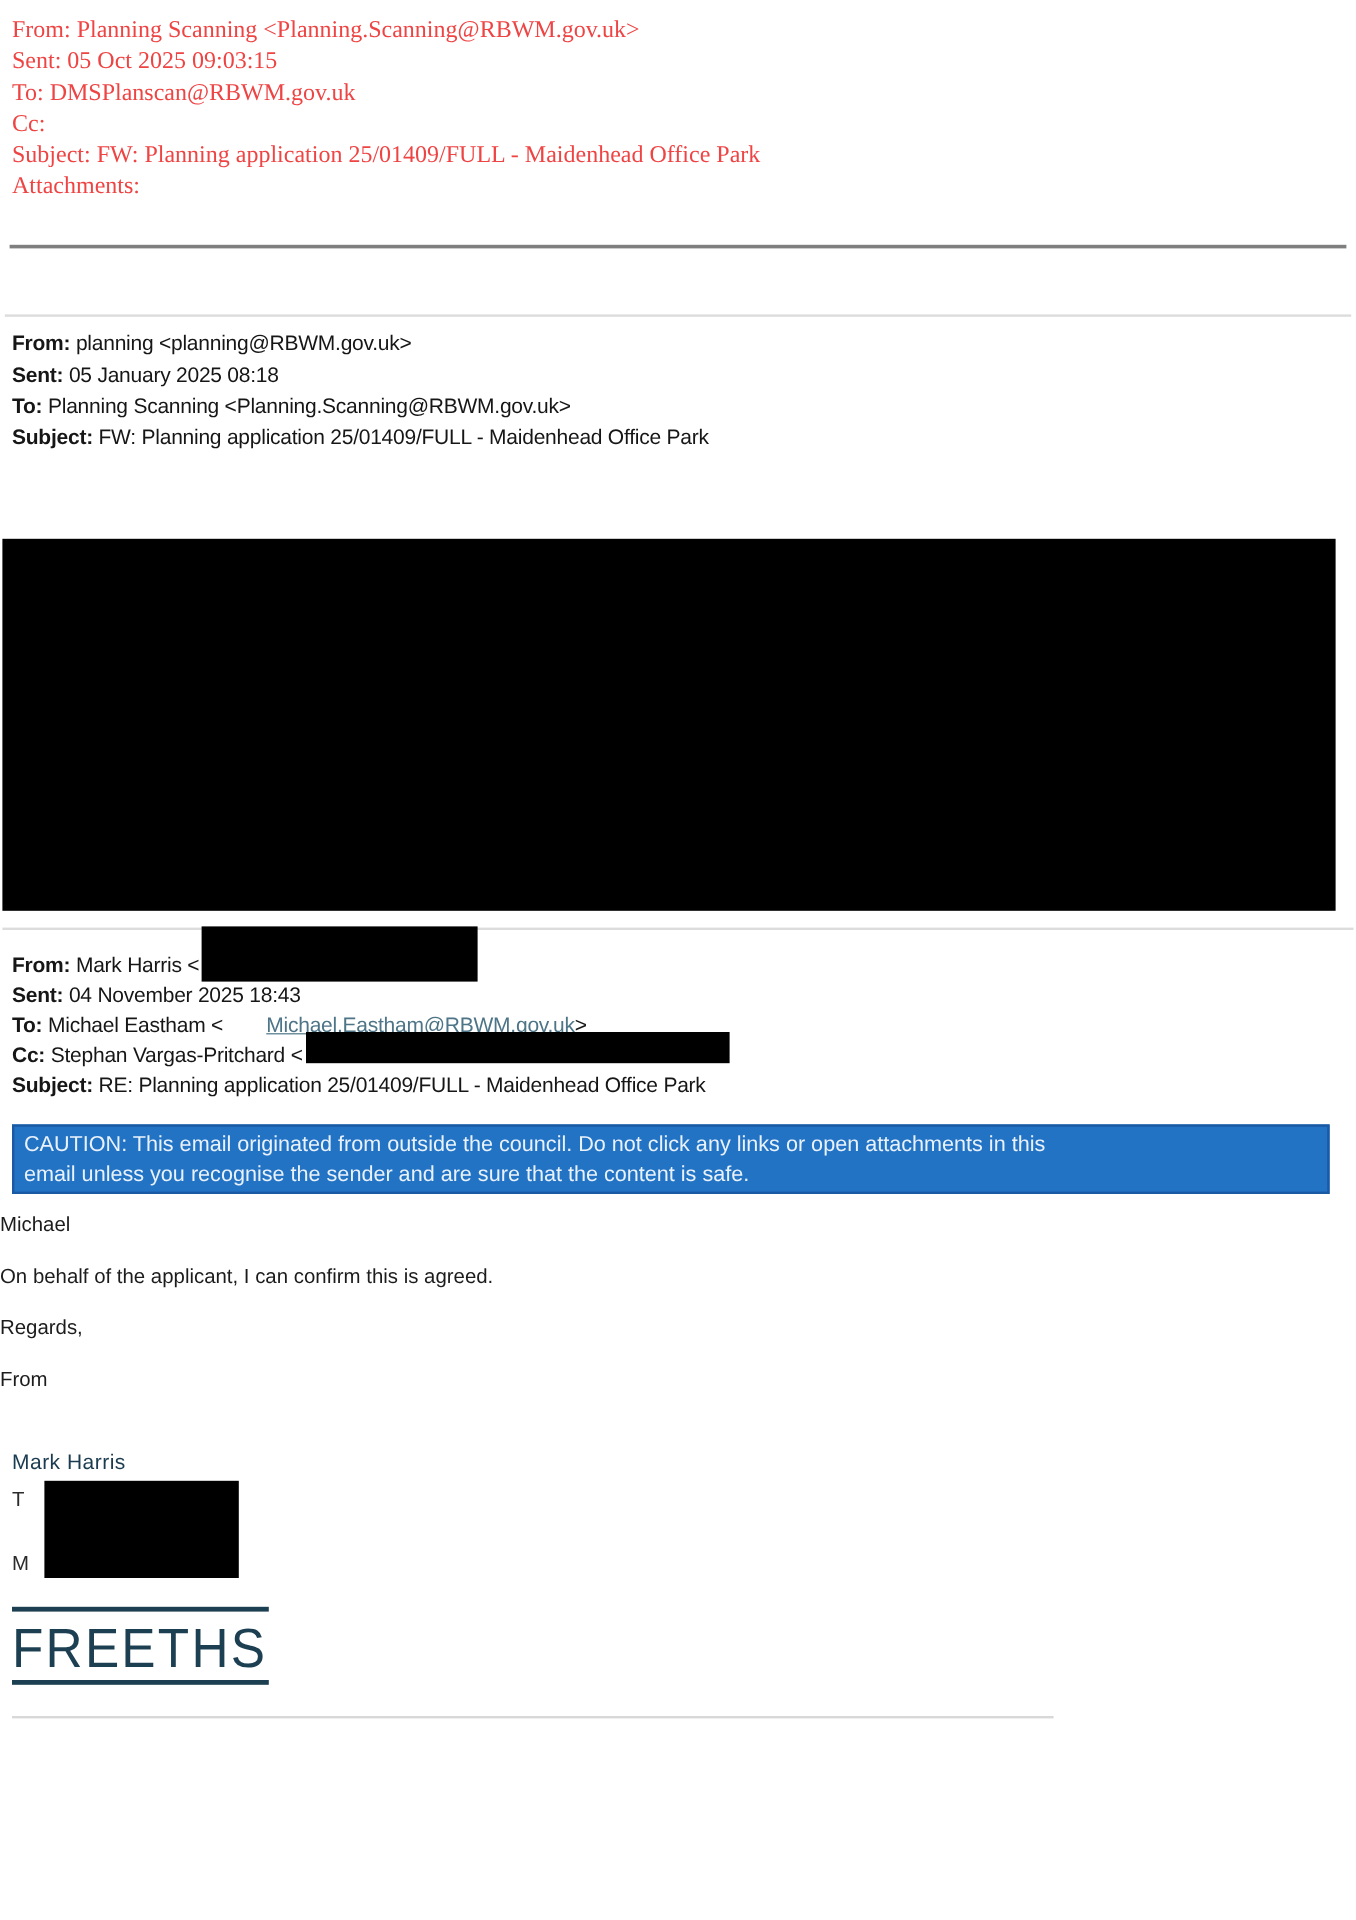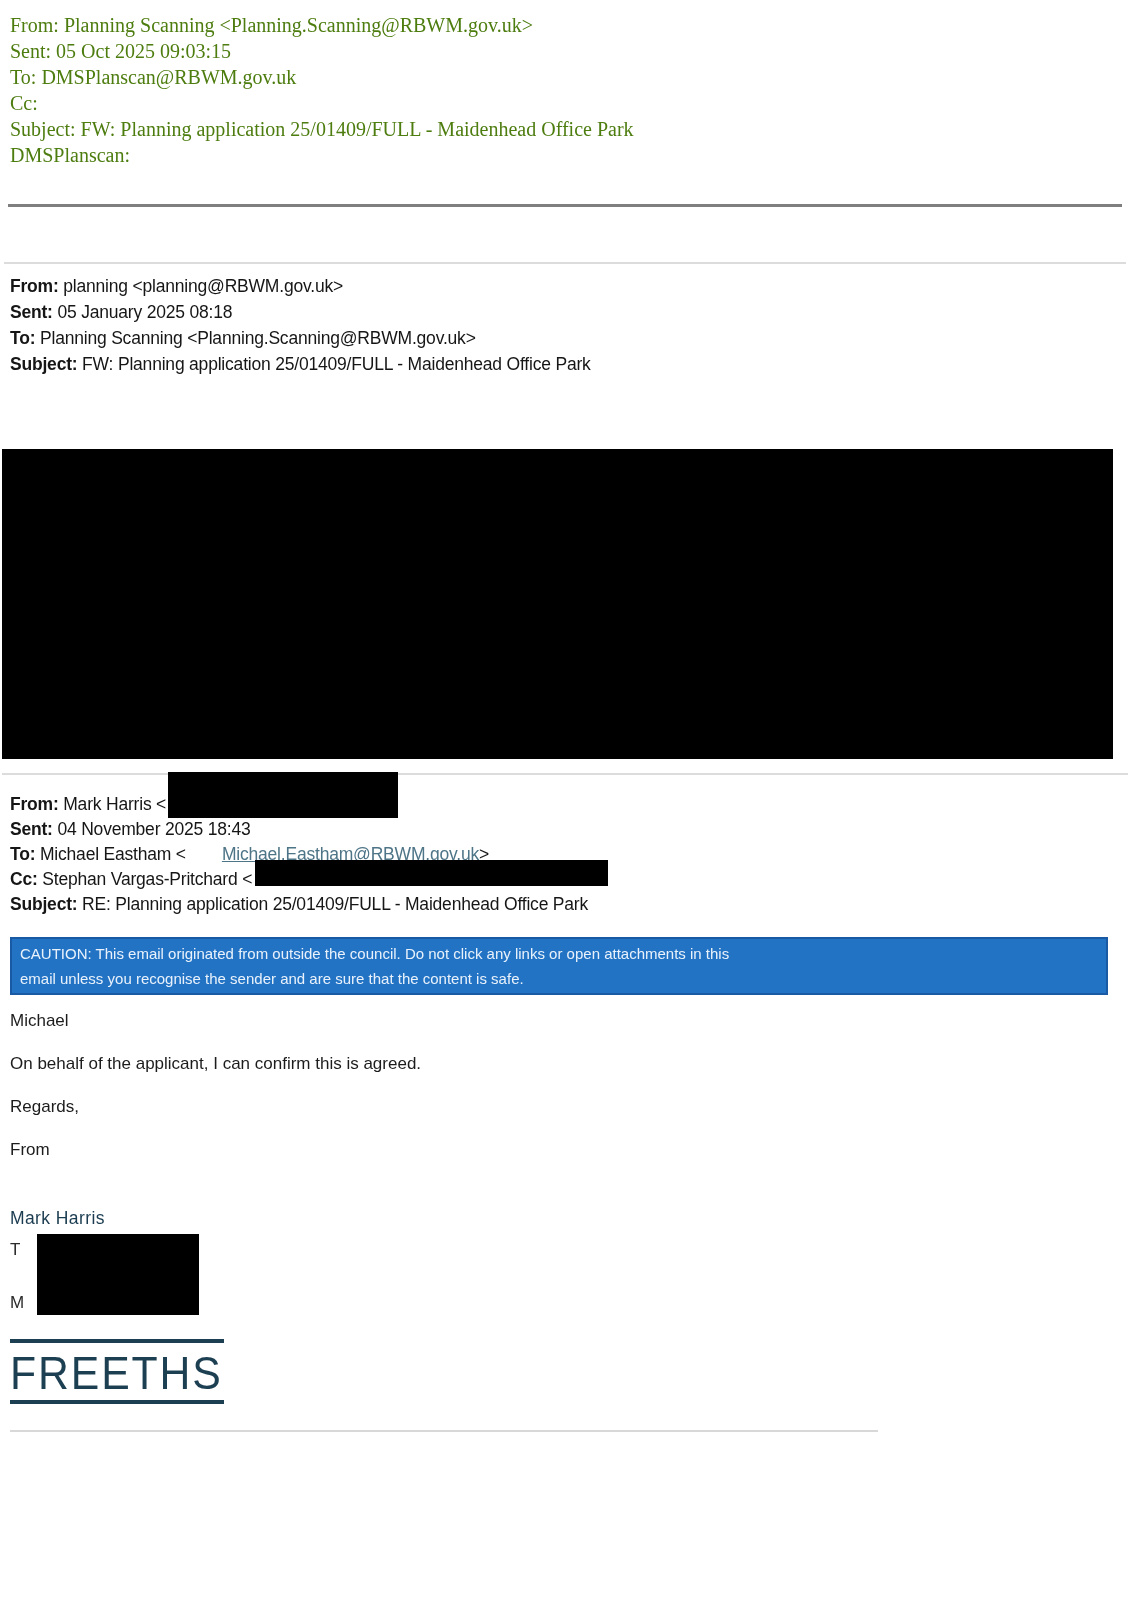--- a/index.html
+++ b/index.html
@@ -10,21 +10,21 @@
     background:#ffffff;
     font-family:"Liberation Sans", sans-serif;
     color:#111;
     overflow:hidden;
   }
   
   .hdr-serif {
     padding:12px 0 0 10px;
     font-family:"Liberation Serif", serif;
     font-size:20px; line-height:26px;
-    color:#4d7c0f;
+    color:#ef4444;
     white-space:nowrap;
   }
   
   .sep-dark { margin:36px 0 0 8px; width:1114px; height:3px; background:#7f7f7f; }
   .sep-light { margin-top:55px; width:1122px; margin-left:4px; height:2px; background:#dcdcdc; }
   .sep-light2 { margin-top:14px; width:1126px; margin-left:2px; height:2px; background:#dcdcdc; }
   .sep-bottom { margin:26px 0 0 10px; width:868px; height:2px; background:#d8d8d8; }
   
   .hdr-sans {
     padding-left:10px;
@@ -42,26 +42,26 @@
   .redact-big { margin-top:72px; margin-left:2px; width:1111px; height:310px; }
   .redact-from { position:absolute; left:168px; top:-3px; width:230px; height:46px; }
   .redact-cc { position:absolute; left:255px; top:85px; width:353px; height:26px; }
   
   .caution {
     margin:20px 0 0 10px;
     width:1098px;
     background:#2373c5;
     border:2px solid #1a5aa5;
     color:#e9f2fb;
-    font-size:15px; line-height:25px;
+    font-size:18px; line-height:25px;
     padding:2px 8px;
   }
   .caution span { display:block; }
   
-  .body-text { padding-left:10px; font-size:17px; line-height:21px; color:#1c1c1c; }
+  .body-text { font-size:17px; line-height:21px; color:#1c1c1c; }
   .body-text p { margin-top:22px; }
   .body-text p.first { margin-top:15px; }
   
   .sig { padding-left:10px; color:#1b3c50; font-size:17.5px; line-height:26px; margin-top:45px; letter-spacing:0.4px; }
   .phones { position:relative; height:108px; margin-left:10px; color:#2b2b2b; font-size:17px; }
   .phones .t-label { position:absolute; left:0; top:9px; }
   .phones .m-label { position:absolute; left:0; top:62px; }
   .redact-phone { position:absolute; left:27px; top:3px; width:162px; height:81px; }
   .freeths { margin-left:10px; width:214px; color:#1d3f52; }
   .freeths .bar { height:4px; background:#1d3f52; }
@@ -79,21 +79,21 @@
 <body>
 
 <div class="page">
 
   <div class="hdr-serif">
     <div>From: Planning Scanning &lt;Planning.Scanning@RBWM.gov.uk&gt;</div>
     <div>Sent: 05 Oct 2025 09:03:15</div>
     <div>To: DMSPlanscan@RBWM.gov.uk</div>
     <div>Cc:</div>
     <div>Subject: FW: Planning application 25/01409/FULL - Maidenhead Office Park</div>
-    <div>DMSPlanscan:</div>
+    <div>Attachments:</div>
   </div>
 
   <div class="sep-dark"></div>
   <div class="sep-light"></div>
 
   <div class="hdr-sans hdr2">
     <div><b>From:</b><span> planning &lt;planning@RBWM.gov.uk&gt;</span></div>
     <div><b>Sent:</b><span> 05 January 2025 08:18</span></div>
     <div><b>To:</b><span> Planning Scanning &lt;Planning.Scanning@RBWM.gov.uk&gt;</span></div>
     <div><b>Subject:</b><span> FW: Planning application 25/01409/FULL - Maidenhead Office Park</span></div>

